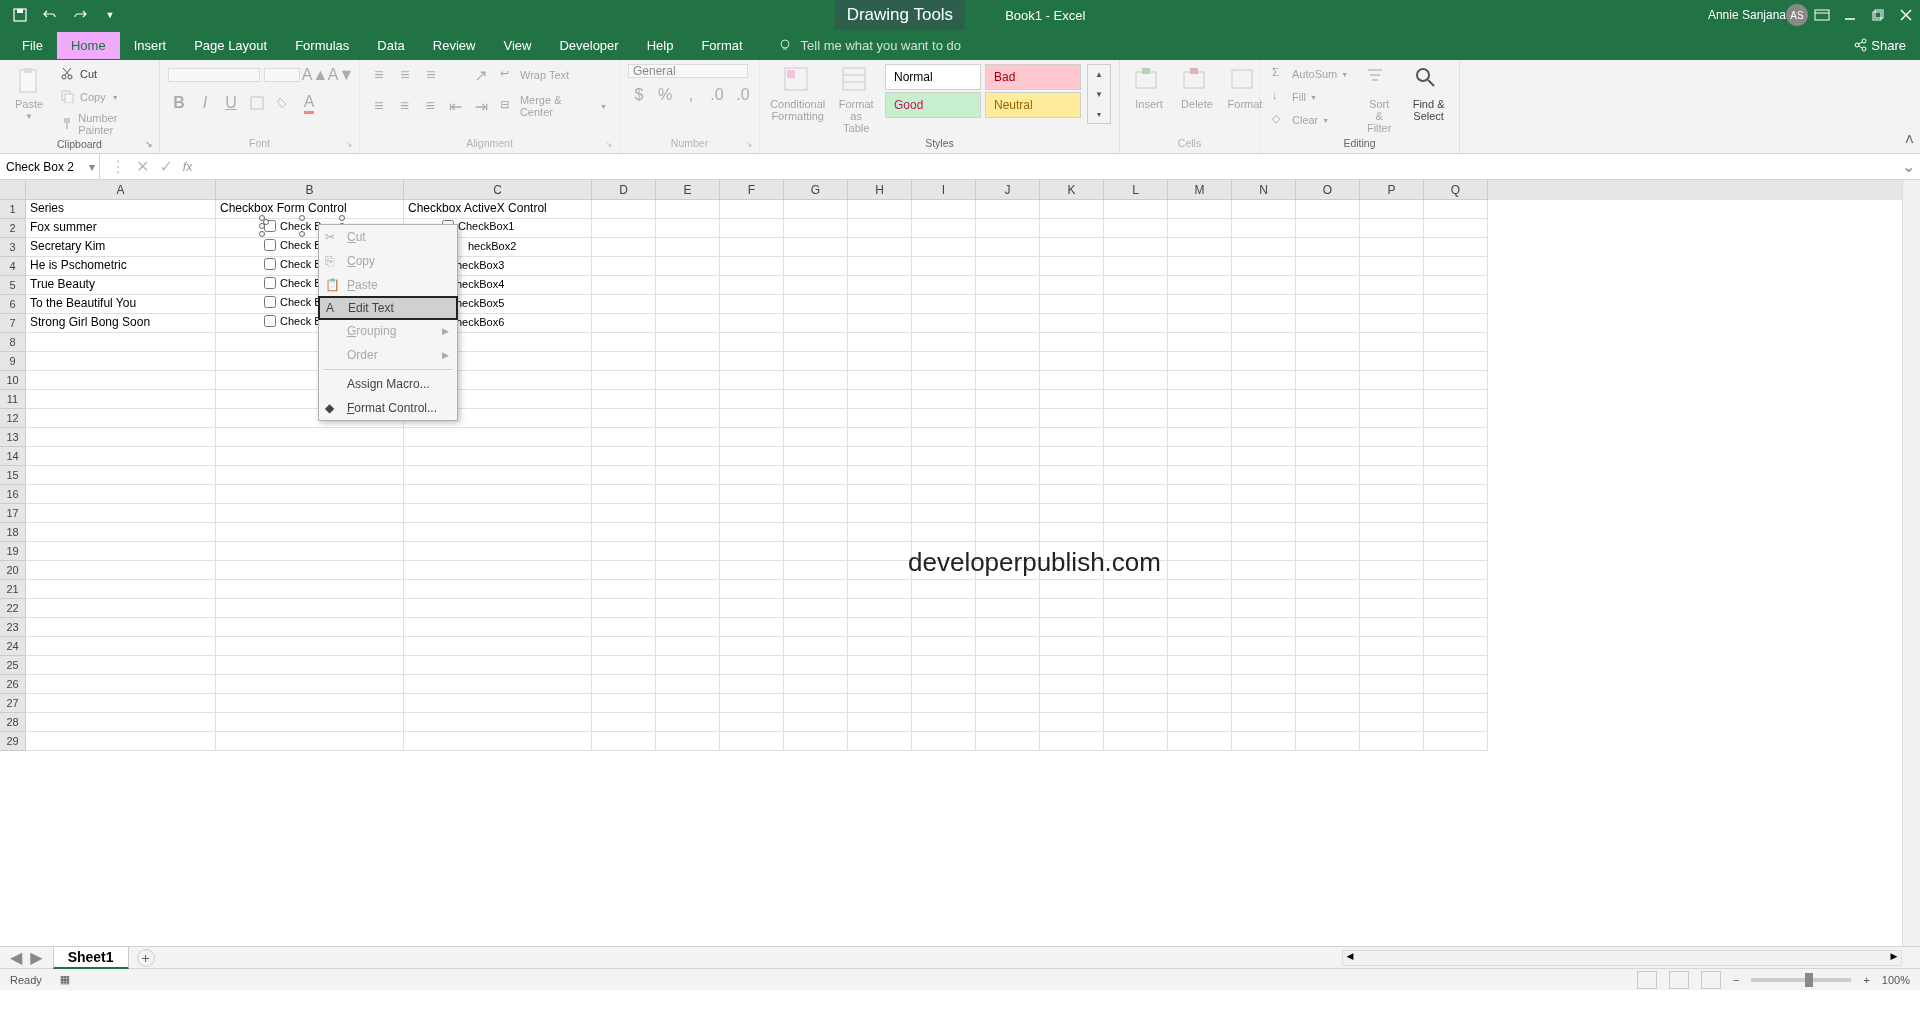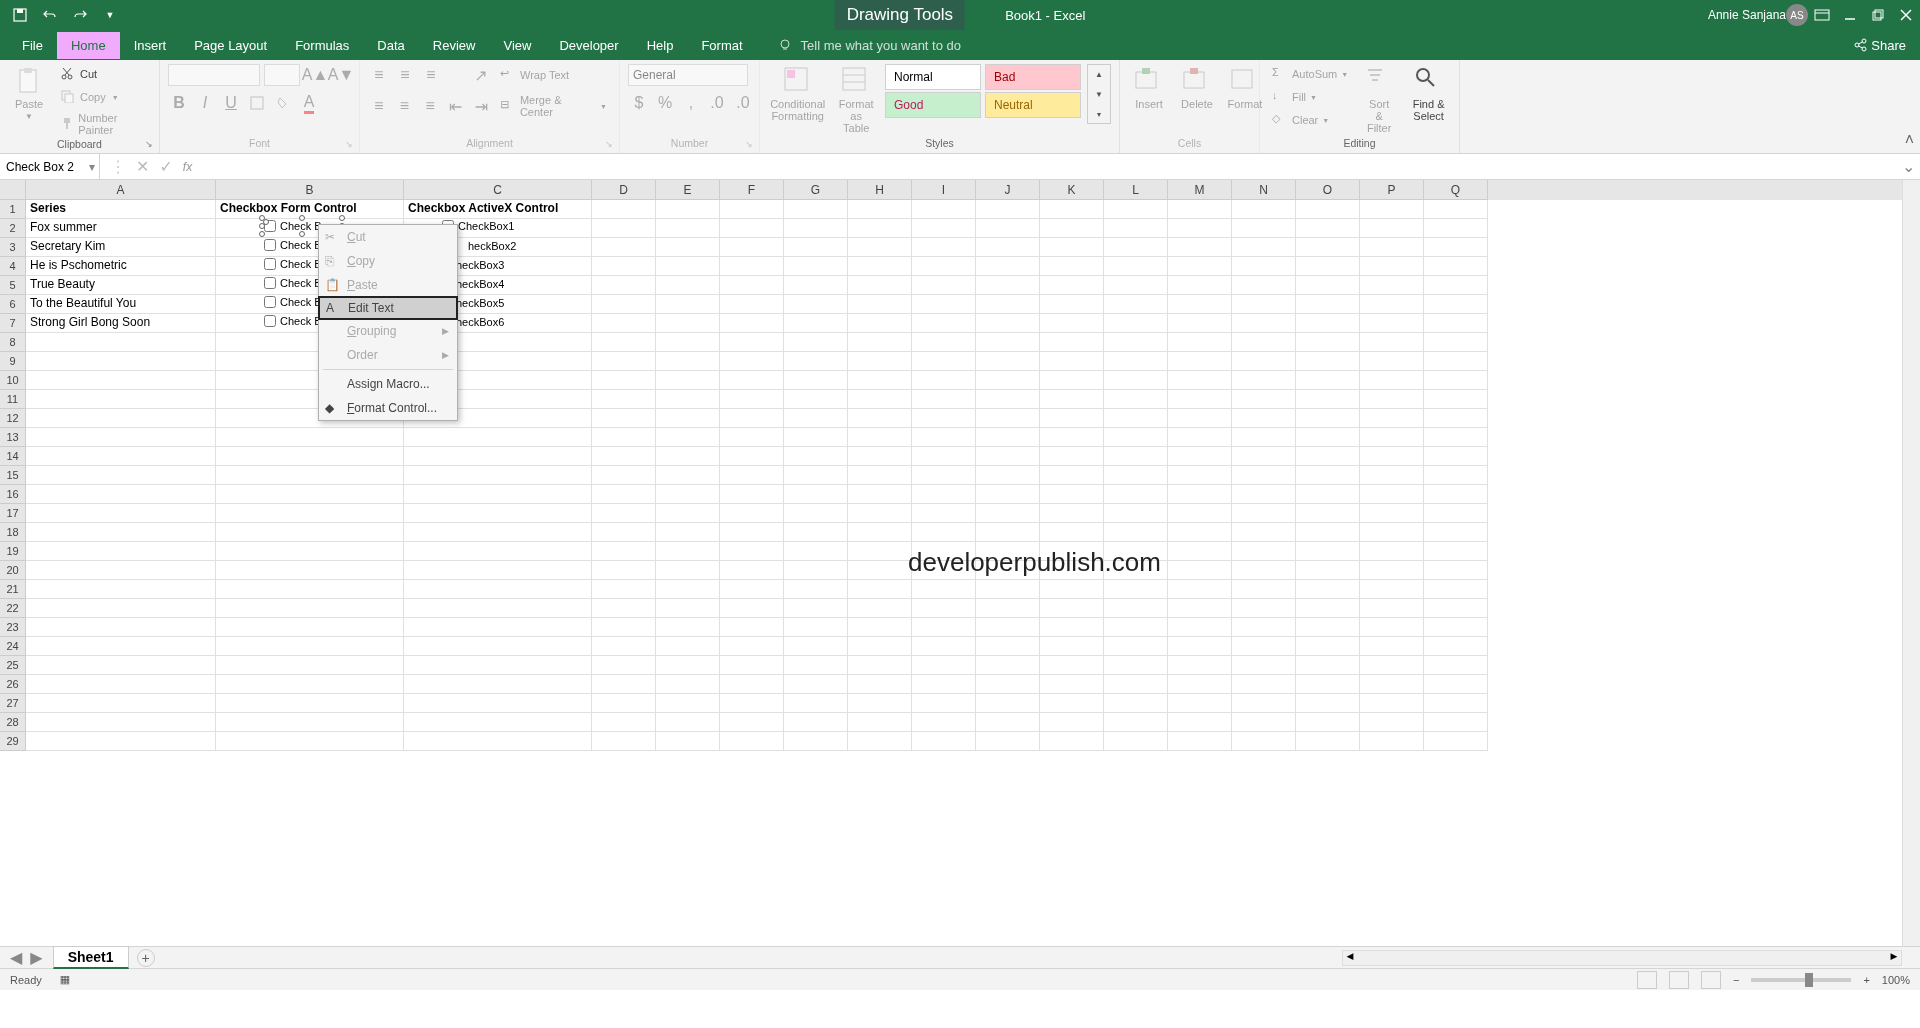--- a/index.html
+++ b/index.html
@@ -27,21 +27,21 @@
 
 .ribbon { background: #f3f3f3; height: 94px; display: flex; border-bottom: 1px solid #d4d4d4; position: relative; }
 .rgroup { border-right: 1px solid #e0e0e0; padding: 4px 8px 2px; display: flex; flex-direction: column; position: relative; }
 .rgroup-label { font-size: 10.5px; color: #666; text-align: center; margin-top: auto; padding-bottom: 2px; }
 .rgroup-body { flex: 1; display: flex; align-items: flex-start; gap: 6px; }
 .bigbtn { display: flex; flex-direction: column; align-items: center; justify-content: center; gap: 2px; padding: 2px 6px; cursor: pointer; font-size: 11px; color: #444; min-width: 42px; }
 .bigbtn-icon { width: 30px; height: 30px; }
 .smallbtn { display: flex; align-items: center; gap: 4px; font-size: 11px; color: #444; cursor: pointer; padding: 2px 4px; }
 .smallbtn-icon { width: 16px; height: 16px; }
 .smallbtn-stack { display: flex; flex-direction: column; gap: 3px; }
-.combo { border: 1px solid #c0c0c0; background: #fff; height: 22px; font-size: 12px; display: flex; align-items: center; padding: 0 4px; }
+.combo { border: 1px solid #c0c0c0; background: #fff; height: 14px; font-size: 12px; display: flex; align-items: center; padding: 0 4px; }
 .font-combo { width: 92px; }
 .size-combo { width: 36px; }
 .disabled { opacity: 0.45; pointer-events: none; }
 .row { display: flex; gap: 4px; align-items: center; }
 .icon-btn { width: 22px; height: 22px; display: flex; align-items: center; justify-content: center; cursor: pointer; color: #555; }
 .style-cell { border: 1px solid #d0d0d0; background: #fff; width: 96px; height: 26px; display: flex; align-items: center; padding: 0 8px; font-size: 12px; cursor: pointer; }
 .style-cell.bad { color: #9c0006; background: #ffc7ce; }
 .style-cell.good { color: #be185d; background: #c6efce; }
 .style-cell.neutral { color: #9c6500; background: #ffeb9c; }
 .dialog-launcher { position: absolute; right: 2px; bottom: 2px; width: 12px; height: 12px; cursor: pointer; color: #888; font-size: 9px; }
@@ -59,21 +59,21 @@
 
 .grid-area { position: relative; height: 766px; background: #fff; overflow: hidden; }
 .col-headers { display: flex; position: absolute; top: 0; left: 0; right: 18px; height: 20px; background: #e6e6e6; }
 .selectall { width: 26px; height: 20px; background: #e6e6e6; border-right: 1px solid #ccc; border-bottom: 1px solid #ccc; }
 .col-hdr { border-right: 1px solid #ccc; border-bottom: 1px solid #ccc; display: flex; align-items: center; justify-content: center; font-size: 12px; color: #444; background: #e6e6e6; cursor: pointer; }
 .row-headers { position: absolute; top: 20px; left: 0; width: 26px; }
 .row-hdr { height: 19px; border-right: 1px solid #ccc; border-bottom: 1px solid #ccc; display: flex; align-items: center; justify-content: center; font-size: 11px; color: #444; background: #e6e6e6; cursor: pointer; }
 .cells { position: absolute; top: 20px; left: 26px; right: 18px; bottom: 18px; }
 .cell-row { display: flex; height: 19px; }
 .cell { border-right: 1px solid #e0e0e0; border-bottom: 1px solid #e0e0e0; font-size: 12px; padding: 1px 4px; overflow: visible; white-space: nowrap; }
-.bold { font-weight: 700; }
+.bold { font-weight: 400; }
 .checkbox-ctrl { display: inline-flex; align-items: center; gap: 4px; font-size: 11px; }
 .checkbox-ctrl input { width: 12px; height: 12px; }
 .selection-handle { position: absolute; width: 6px; height: 6px; border: 1px solid #666; background: #fff; border-radius: 50%; }
 .selected-obj { position: absolute; border: 1px solid transparent; }
 .watermark { position: absolute; font-size: 26px; color: #222; pointer-events: none; }
 
 
 .context-menu { position: absolute; background: #f5f5f5; border: 1px solid #b0b0b0; box-shadow: 2px 2px 6px rgba(0,0,0,0.25); width: 140px; z-index: 100; font-size: 12px; }
 .cm-item { display: flex; align-items: center; height: 24px; padding: 0 8px 0 28px; position: relative; cursor: pointer; color: #444; }
 .cm-item.highlighted { border: 2px solid #222; background: #d0d0d0; margin: -1px; }

